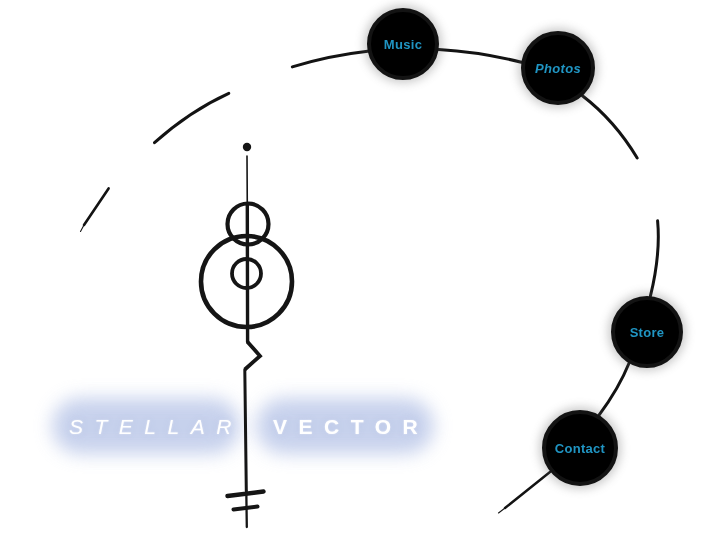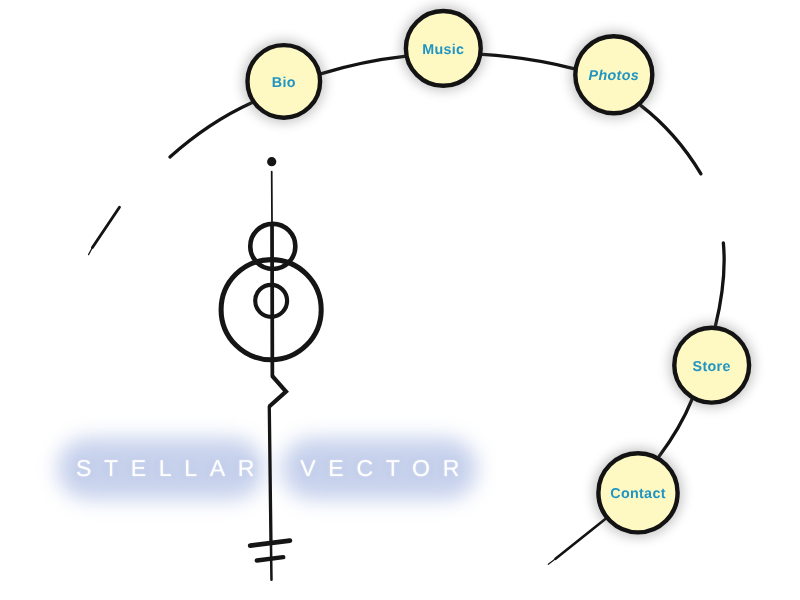--- a/index.html
+++ b/index.html
@@ -4,21 +4,21 @@
 <style>
   html,body{margin:0;padding:0;background:#ffffff;}
   .stage{
     position:relative;width:727px;height:545px;background:#ffffff;
     overflow:hidden;font-family:"Liberation Sans",sans-serif;
   }
   .sketch-layer{position:absolute;left:0;top:0;width:727px;height:545px;}
   
   .nav-circle{
     position:absolute;box-sizing:border-box;border-radius:50%;
-    background:#fef9c3;border:4px solid #131313;
+    background:#000000;border:4px solid #131313;
     display:flex;align-items:center;justify-content:center;
     box-shadow:0 0 10px 3px rgba(95,95,95,0.33);
     cursor:pointer;
   }
   .nav-circle span{
     color:#2095c3;font-size:13px;font-weight:700;letter-spacing:.3px;
   }
   .pos-home   {left:94px; top:128px;width:66px;height:66px;}
   .pos-bio    {left:223px;top:39px; width:70px;height:70px;}
   .pos-music  {left:367px;top:8px;  width:72px;height:72px;}
@@ -31,22 +31,22 @@
     position:absolute;background:#b9c6e8;border-radius:30px;
     filter:blur(9px);opacity:.8;
   }
   .blob-stellar{left:52px; top:398px;width:188px;height:56px;}
   .blob-vector {left:256px;top:398px;width:178px;height:56px;}
   .brand-word{
     position:absolute;color:#ffffff;font-size:21px;font-weight:400;
     letter-spacing:11.5px;line-height:1;white-space:nowrap;
     text-shadow:0 0 6px rgba(186,198,232,.95),0 0 2px rgba(255,255,255,.7);
   }
-  .word-stellar{left:69px; top:416px;}
-  .word-vector {left:273px;top:416px;}
+  .word-stellar{left:69px; top:416px;font-style:italic;}
+  .word-vector {left:273px;top:416px;font-weight:bold;}
 </style>
 </head>
 <body>
 
 <div class="stage">
 
   <div class="glow-blob blob-stellar"></div>
   <div class="glow-blob blob-vector"></div>
 
   <svg class="sketch-layer" viewBox="0 0 727 545" xmlns="http://www.w3.org/2000/svg">
@@ -75,23 +75,20 @@
       <path d="M244.8 369.5 L246.3 491" stroke-width="3" stroke-linecap="round"></path>
       <path d="M227.5 496 L263.5 491.5" stroke-width="4.4" stroke-linecap="round"></path>
       <path d="M233.5 509.5 L257.5 506.5" stroke-width="4" stroke-linecap="round"></path>
       <path d="M246.3 491 L246.8 527" stroke-width="2.3" stroke-linecap="round"></path>
     </g>
   </svg>
 
   <div class="brand-word word-stellar">STELLAR</div>
   <div class="brand-word word-vector">VECTOR</div>
 
-  <div class="nav-circle pos-bio">
-    <span>Bio</span>
-  </div>
   <div class="nav-circle pos-music">
     <span>Music</span>
   </div>
   <div class="nav-circle pos-photos">
     <span>Photos</span>
   </div>
   <div class="nav-circle pos-store">
     <span>Store</span>
   </div>
   <div class="nav-circle pos-contact">

